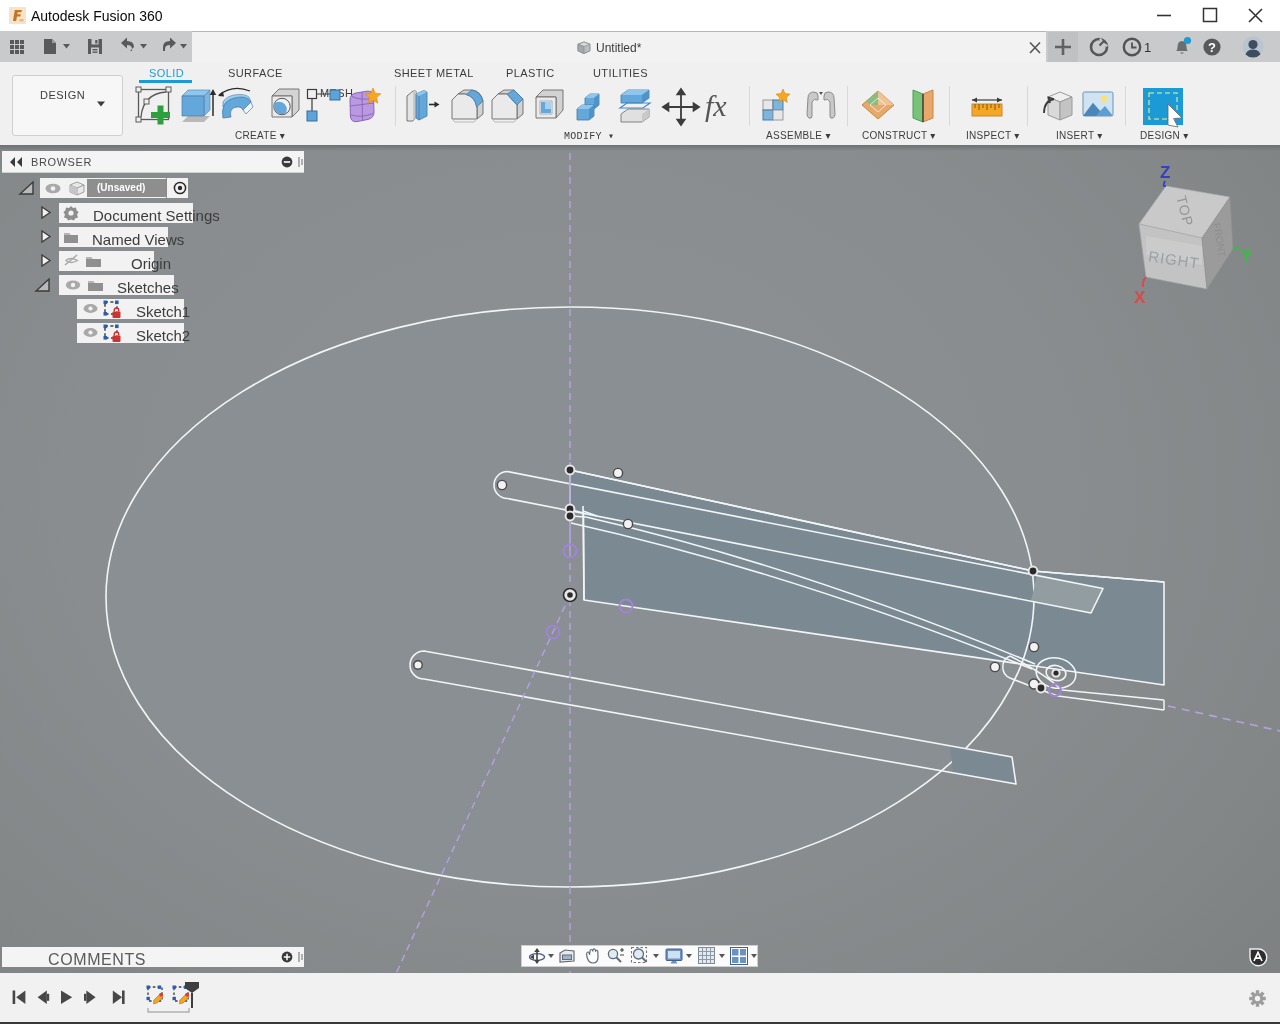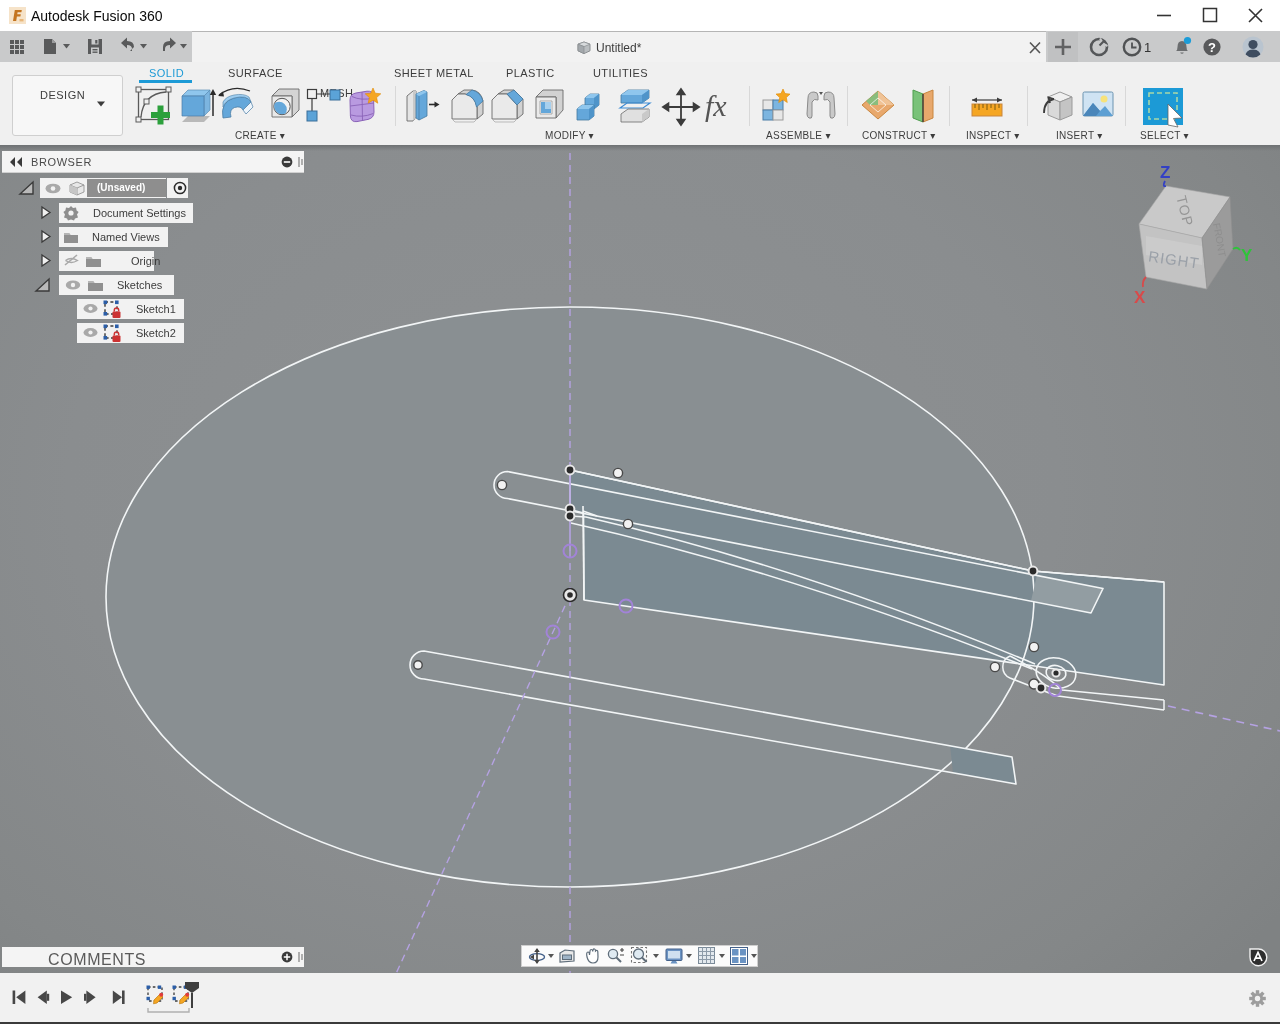--- a/index.html
+++ b/index.html
@@ -14,21 +14,21 @@
 #tablabel{left:596px;top:41px;font-size:12px;color:#3c3c3c;}
 #plusbtn{left:1048px;top:32px;width:30px;height:30px;background:#c0c1c2;}
 
 #ribbon{left:0;top:62px;width:1280px;height:83px;background:#f0f0f0;}
 #designbox{left:12px;top:13px;width:109px;height:59px;background:#f7f7f7;border:1px solid #cfcfcf;border-radius:3px;}
 .rtab{position:absolute;top:5px;font-size:11px;color:#3c3c3c;letter-spacing:0.4px;}
 .glabel{position:absolute;top:68px;font-size:10px;color:#3c3c3c;letter-spacing:0.3px;}
 .gsep{position:absolute;top:24px;width:1px;height:40px;background:#d8d8d8;}
 
 #canvas{left:0;top:145px;width:1280px;height:828px;background:radial-gradient(ellipse 900px 700px at 44% 42%, #8e9193 0%, #8a8d8f 55%, #848788 85%, #7f8283 100%);}
-.brlabel{position:absolute;font-size:11px;color:#3c3c3c;}
+.brlabel{position:absolute;font-size:15px;color:#3c3c3c;}
 
 #timeline{left:0;top:973px;width:1280px;height:51px;background:#f1f1f1;}
 </style>
 </head>
 <body>
 <div id="app">
   <div class="abs" id="titlebar"></div>
   <svg class="abs" style="left:9px;top:7px" width="17" height="17" viewBox="0 0 17 17">
     <rect x="0" y="0" width="17" height="17" fill="#f6e3c9"></rect>
     <path d="M4 14 L5.8 3 L12.8 3 L12.4 5.2 L8.6 5.2 L8.25 7.3 L11.8 7.3 L11.4 9.5 L7.9 9.5 L7.2 14 Z" fill="#c4741f"></path>
@@ -137,26 +137,26 @@
     <div class="rtab" style="left:506px;">PLASTIC</div>
     <div class="rtab" style="left:593px;">UTILITIES</div>
     <div class="abs" style="left:139px;top:18px;width:53px;height:3px;background:#1c9ad6;"></div>
     <div class="gsep" style="left:395px;"></div>
     <div class="gsep" style="left:749px;"></div>
     <div class="gsep" style="left:847px;"></div>
     <div class="gsep" style="left:949px;"></div>
     <div class="gsep" style="left:1027px;"></div>
     <div class="gsep" style="left:1125px;"></div>
     <div class="glabel" style="left:235px;">CREATE ▾</div>
-    <div class="glabel" style="left:545px;">MODIFY ▾</div>
+    <div class="glabel" style="left:564px;font-family:Liberation Mono, monospace;">MODIFY ▾</div>
     <div class="glabel" style="left:766px;">ASSEMBLE ▾</div>
     <div class="glabel" style="left:862px;">CONSTRUCT ▾</div>
     <div class="glabel" style="left:966px;text-align:right;">INSPECT ▾</div>
     <div class="glabel" style="left:1056px;">INSERT ▾</div>
-    <div class="glabel" style="left:1140px;">SELECT ▾</div>
+    <div class="glabel" style="left:1140px;">DESIGN ▾</div>
     <svg class="abs" style="left:0;top:24px" width="1280" height="44" viewBox="0 0 1280 44">
 
       <g transform="translate(135,2)">
         <rect x="3.5" y="1.5" width="30" height="30" fill="none" stroke="#5a5a5a" stroke-width="1.3"></rect>
         <path d="M6 29 Q8 6 31 4" fill="none" stroke="#5a5a5a" stroke-width="1.3"></path>
         <rect x="1" y="-1" width="5" height="5" fill="#f0f0f0" stroke="#5a5a5a"></rect>
         <rect x="31" y="-1" width="5" height="5" fill="#f0f0f0" stroke="#5a5a5a"></rect>
         <rect x="1" y="29" width="5" height="5" fill="#f0f0f0" stroke="#5a5a5a"></rect>
         <rect x="9" y="11" width="5" height="5" fill="#f0f0f0" stroke="#5a5a5a"></rect>
         <path d="M16 24 h6.5 v-6.5 h6 v6.5 h6.5 v6 h-6.5 v6.5 h-6 v-6.5 h-6.5 z" fill="#2ca03c"></path>

